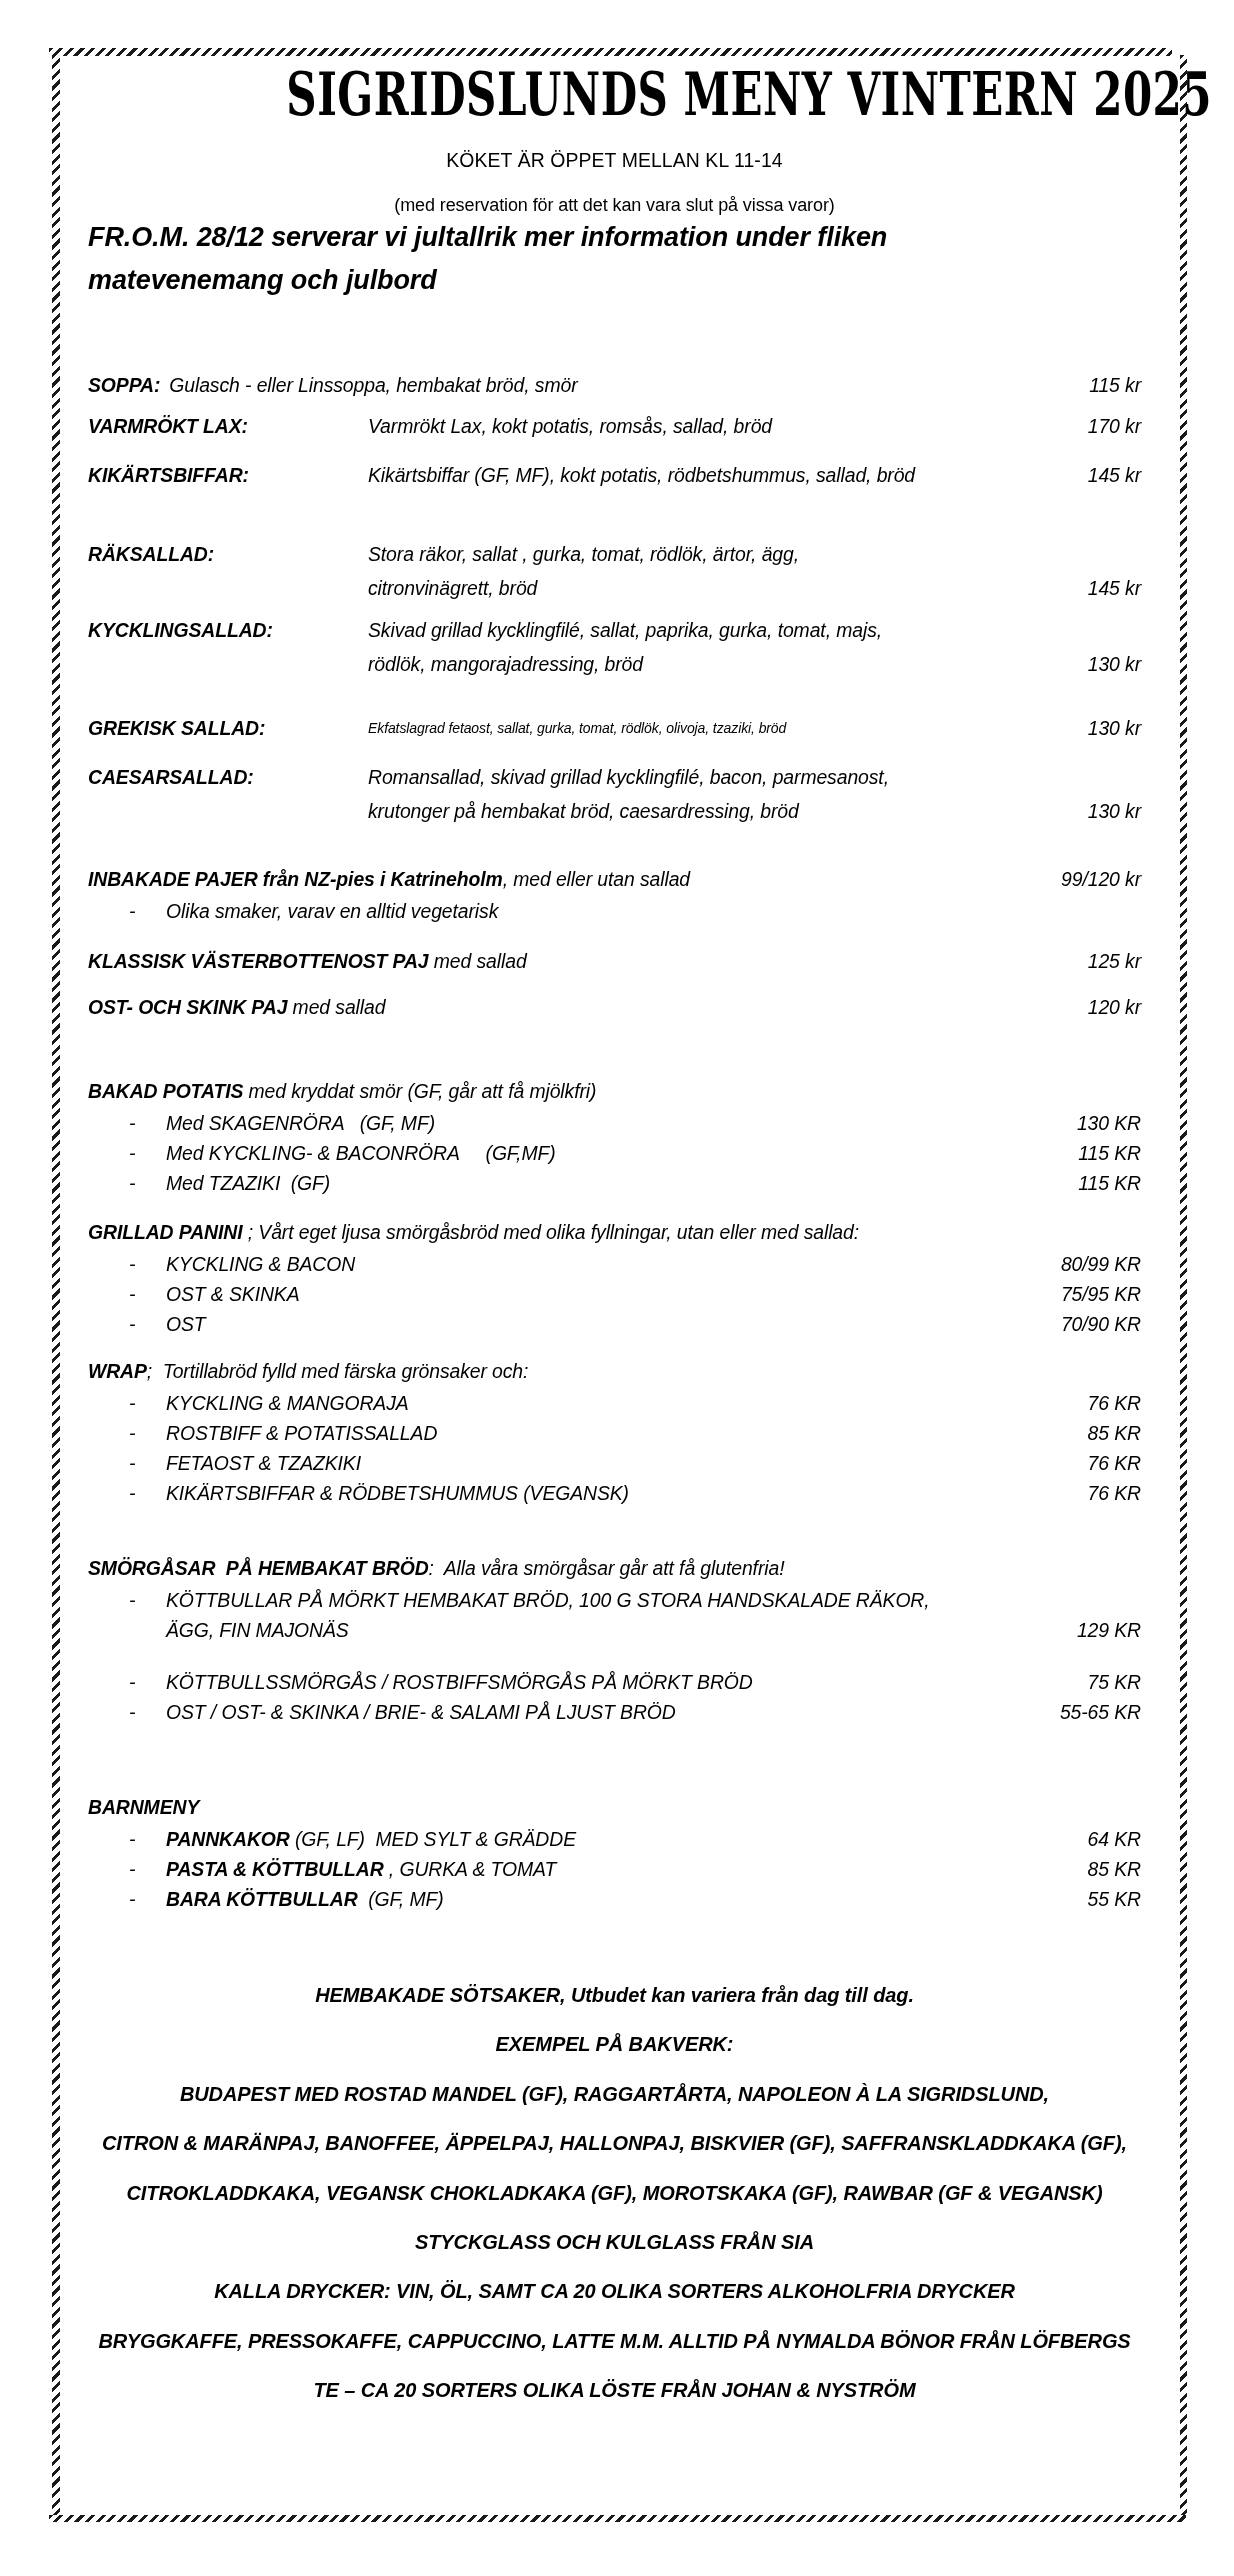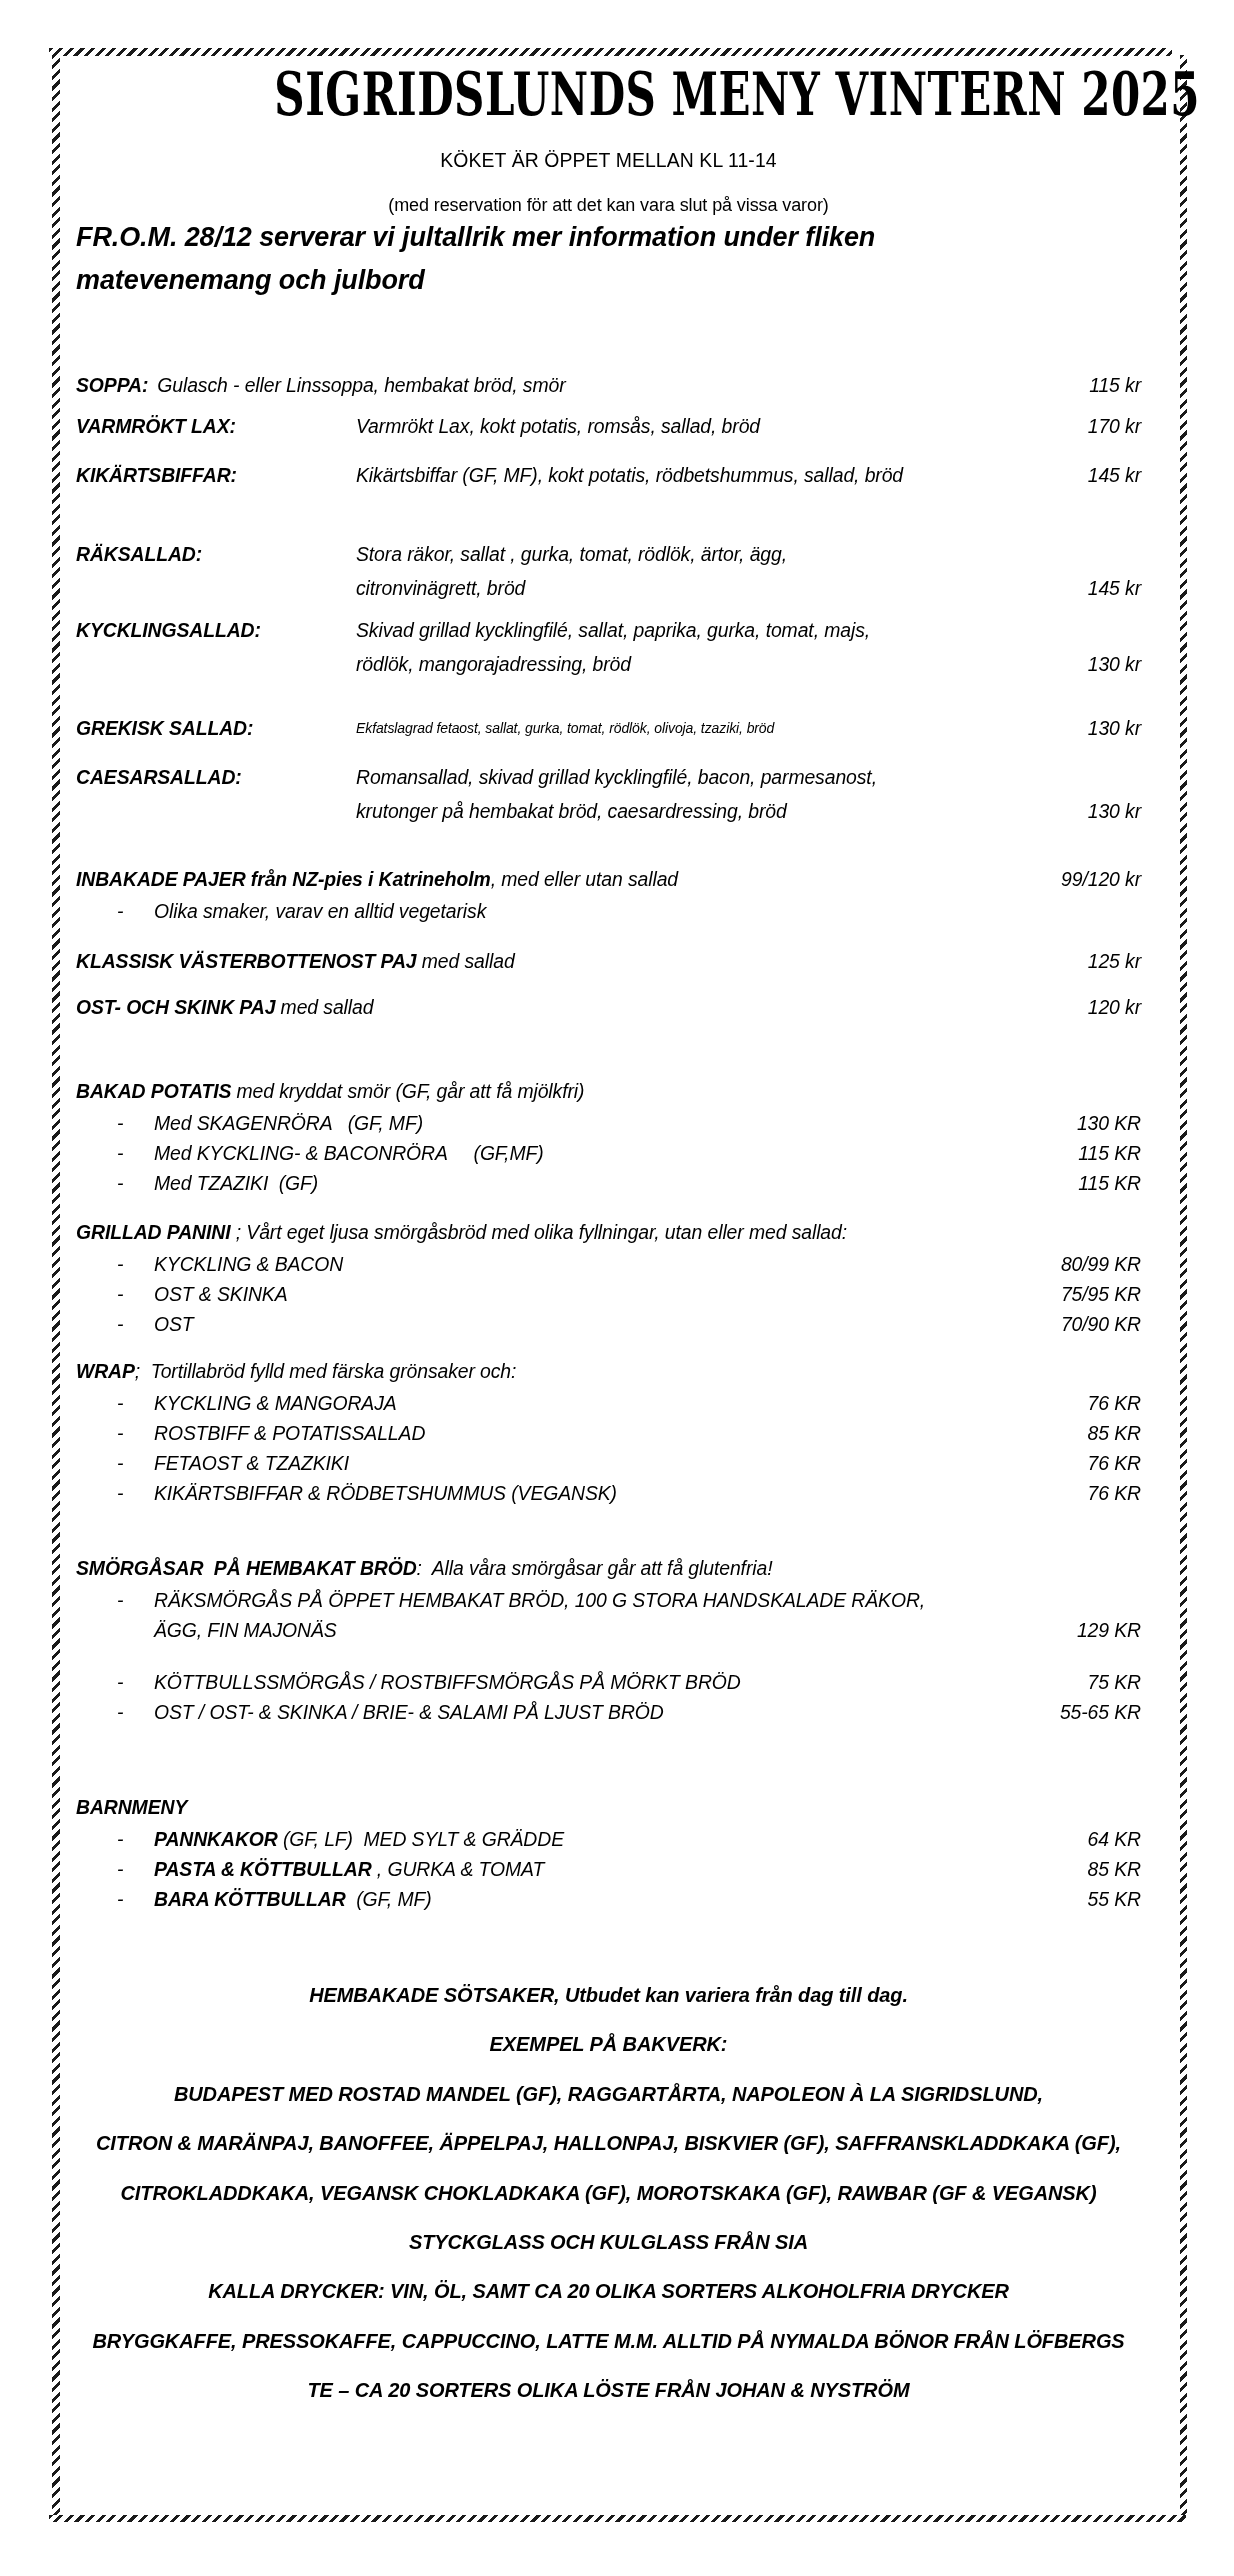--- a/index.html
+++ b/index.html
@@ -12,21 +12,21 @@
     margin:0 auto;
   }
   
   .bstrip{position:absolute;background:repeating-linear-gradient(135deg,#1a1a1a 0 3px,transparent 3px 7.5px);}
   .btop{left:49px;right:63px;top:48px;height:7.5px;}
   .bbottom{left:49px;right:49px;bottom:54px;height:7.5px;}
   .bleft{left:52px;top:55px;bottom:61px;width:7.5px;}
   .bright{right:48px;top:55px;bottom:61px;width:7.5px;}
 
   .content{
-    position:absolute;left:0;top:0;right:0;
+    position:absolute;left:12px;top:0;right:0;
     padding:64px 94px 0 76px;
     font-size:19.4px;font-style:italic;letter-spacing:-0.1px;
   }
   .title{margin:0;text-align:center;font-style:normal;}
   .title-inner{
     display:inline-block;
     font-family:"DejaVu Serif",serif;
     font-weight:700;font-size:60px;line-height:1;
     transform:scaleX(.70);letter-spacing:0.7px;white-space:nowrap;
   }
@@ -248,21 +248,21 @@
           <span class="price">76 KR</span>
         </div>
       </div>
 
       <div class="sec" style="margin-top:43px">
         <div class="sec-h">
           <span class="h-text"><b>SMÖRGÅSAR  PÅ HEMBAKAT BRÖD</b><span>:  Alla våra smörgåsar går att få glutenfria!</span></span>
         </div>
         <div class="bullet">
           <span class="dash">-</span>
-          <span class="btext">RÄKSMÖRGÅS PÅ ÖPPET HEMBAKAT BRÖD, 100 G STORA HANDSKALADE RÄKOR,</span>
+          <span class="btext">KÖTTBULLAR PÅ MÖRKT HEMBAKAT BRÖD, 100 G STORA HANDSKALADE RÄKOR,</span>
         </div>
         <div class="bullet">
           <span class="dash"></span>
           <span class="btext">ÄGG, FIN MAJONÄS</span>
           <span class="price">129 KR</span>
         </div>
         <div class="bullet" style="margin-top:22.4px">
           <span class="dash">-</span>
           <span class="btext">KÖTTBULLSSMÖRGÅS / ROSTBIFFSMÖRGÅS PÅ MÖRKT BRÖD</span>
           <span class="price">75 KR</span>

